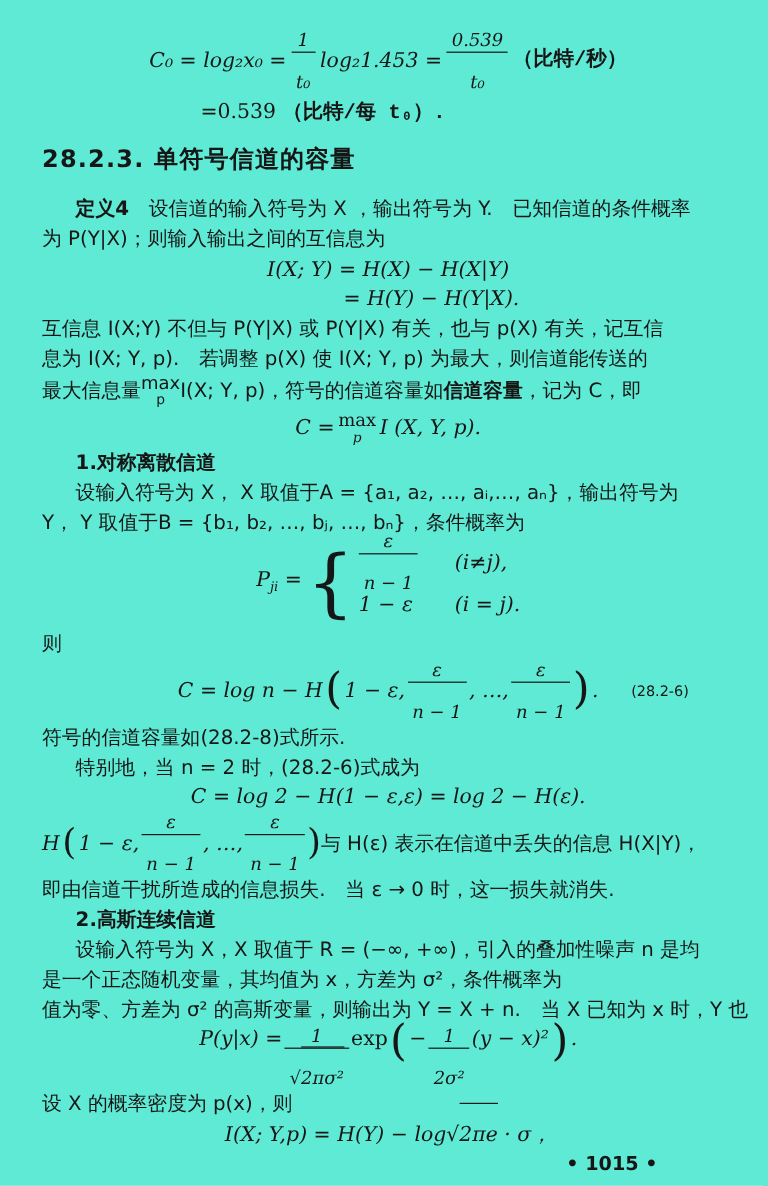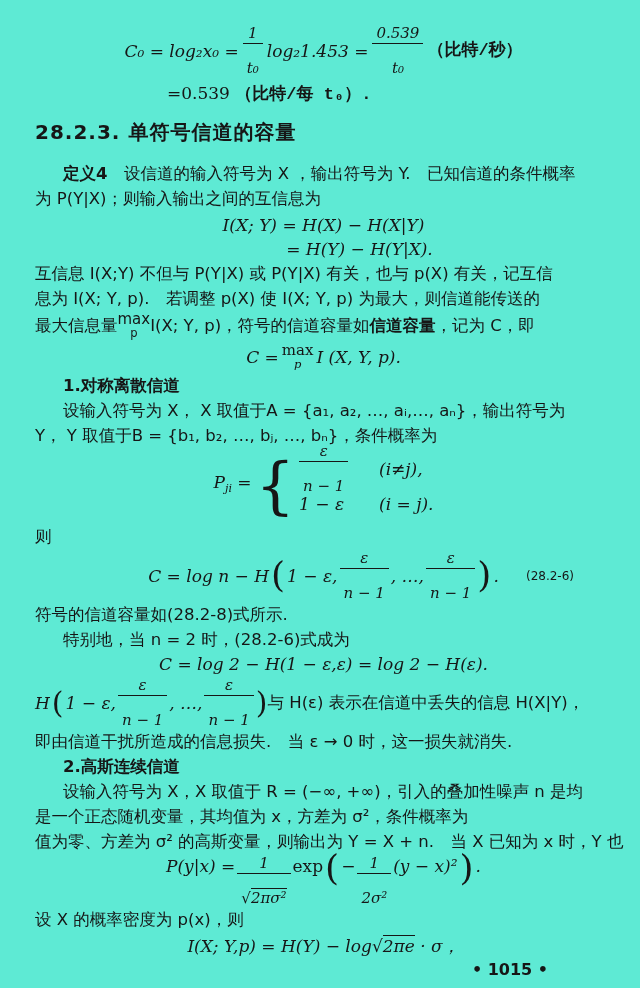--- a/index.html
+++ b/index.html
@@ -28,21 +28,21 @@
 
   .brace { font-style:normal; font-size:62px; font-weight:400; vertical-align:middle; line-height:0.8; display:inline-block; }
   .bigparen { font-style:normal; font-size:36px; font-weight:300; vertical-align:middle; line-height:0.8; display:inline-block; }
   .midparen { font-style:normal; font-size:30px; font-weight:300; vertical-align:middle; line-height:0.8; display:inline-block; }
 
   .cases { display:inline-block; vertical-align:middle; text-align:left; }
   .crow { display:flex; align-items:center; gap:16px; height:35px; }
   .crow .cexpr { min-width:64px; }
 
   .sqrt { font-style:normal; }
-  .rad { border-top:1.5px solid #161616; padding-top:0; }
+  .rad { border-top:1.5px solid #161616; padding-top:16px; }
 
   .eq-row { position:relative; }
   .eq-tag { position:absolute; right:38px; top:50%; transform:translateY(-50%); font-style:normal; font-size:12px; }
 
   .eq-c0 { margin-top:4px; min-height:44px; display:flex; align-items:center; justify-content:center; gap:4px; }
   .eq-c0-l2 { text-align:left; padding-left:132px; margin-top:4px; }
   .eq-shift { position:relative; left:36px; }
   .tallline { display:flex; align-items:center; min-height:42px; white-space:nowrap; font-size:16.5px; }
   .eq-pji { margin:2px 0; display:flex; align-items:center; justify-content:center; gap:4px; min-height:72px; }
   .eq-286 { min-height:46px; display:flex; align-items:center; justify-content:center; gap:2px; }

